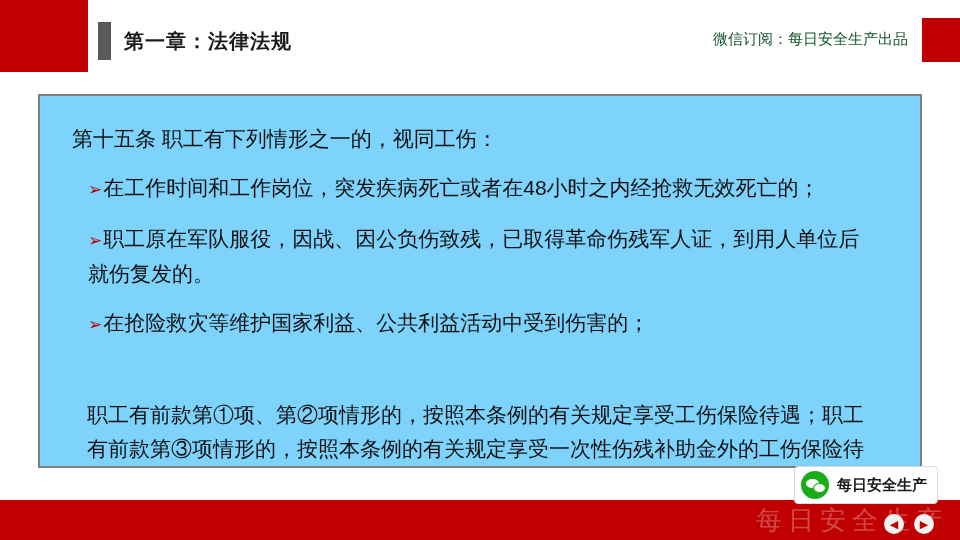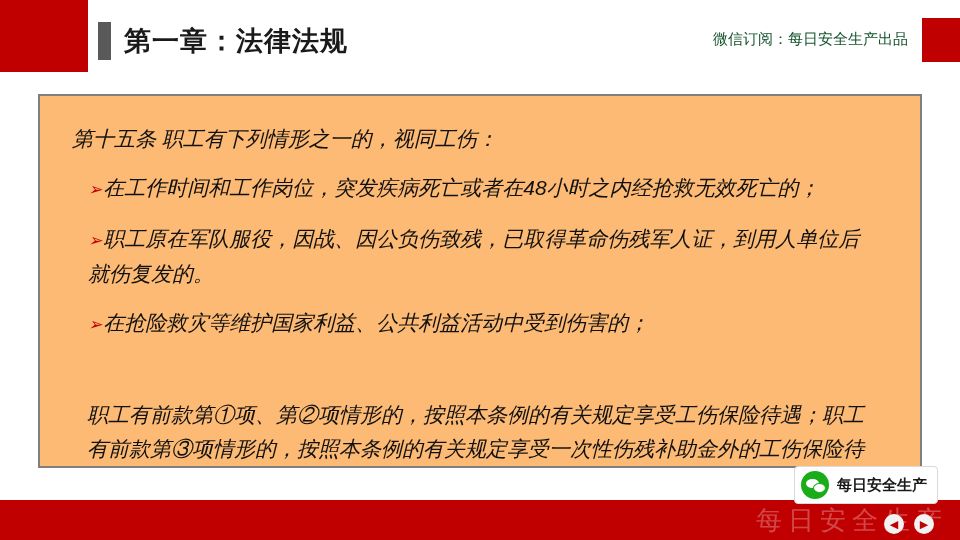--- a/index.html
+++ b/index.html
@@ -43,21 +43,21 @@
     left: 98px;
     top: 22px;
     width: 13px;
     height: 38px;
     background: #595959;
   }
   .slide-title {
     position: absolute;
     left: 124px;
     top: 22px;
-    font-size: 27px;
+    font-size: 20px;
     font-weight: bold;
     color: #1a1a1a;
     letter-spacing: 1px;
     line-height: 38px;
     white-space: nowrap;
   }
   .wechat-note {
     position: absolute;
     right: 52px;
     top: 30px;
@@ -66,25 +66,24 @@
     white-space: nowrap;
   }
 
   
   .content-panel {
     position: absolute;
     left: 38px;
     top: 94px;
     width: 884px;
     height: 374px;
-    background: #fdba74;
+    background: #7dd3fc;
     border: 2px solid #7f7f7f;
     box-sizing: border-box;
     padding: 26px 28px 0 32px;
-    font-style: italic;
   }
   .para {
     font-size: 21px;
     color: #111111;
     line-height: 33px;
     margin: 0;
   }
   .para-lead {
     margin-bottom: 2px;
   }

